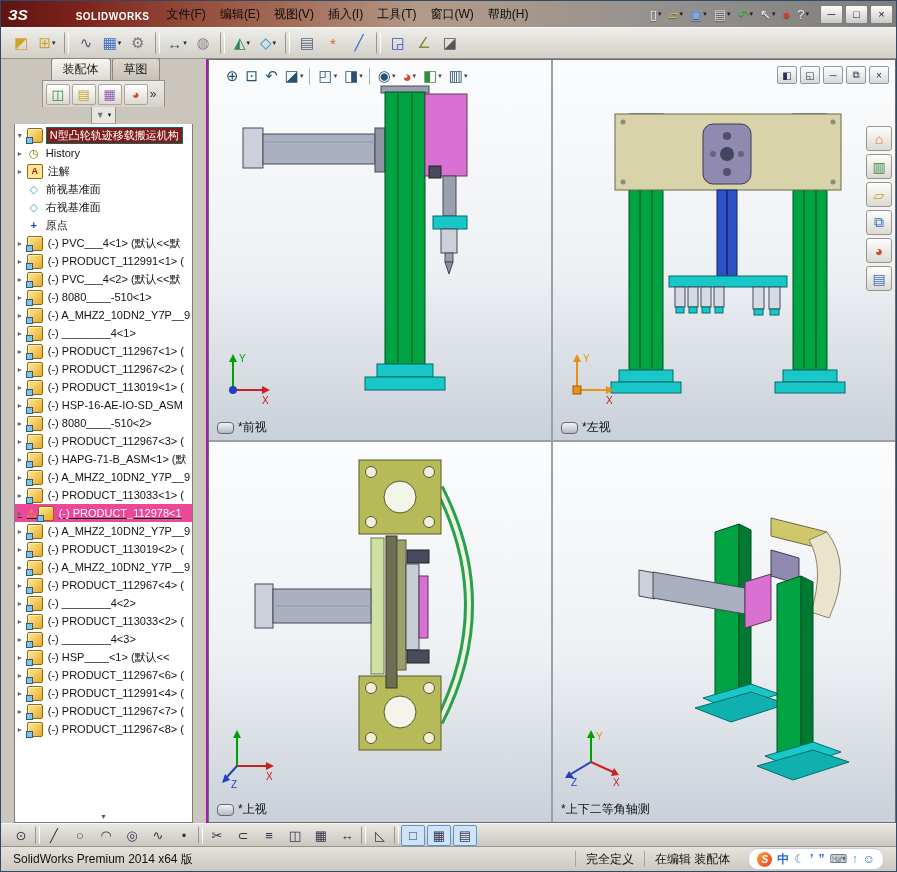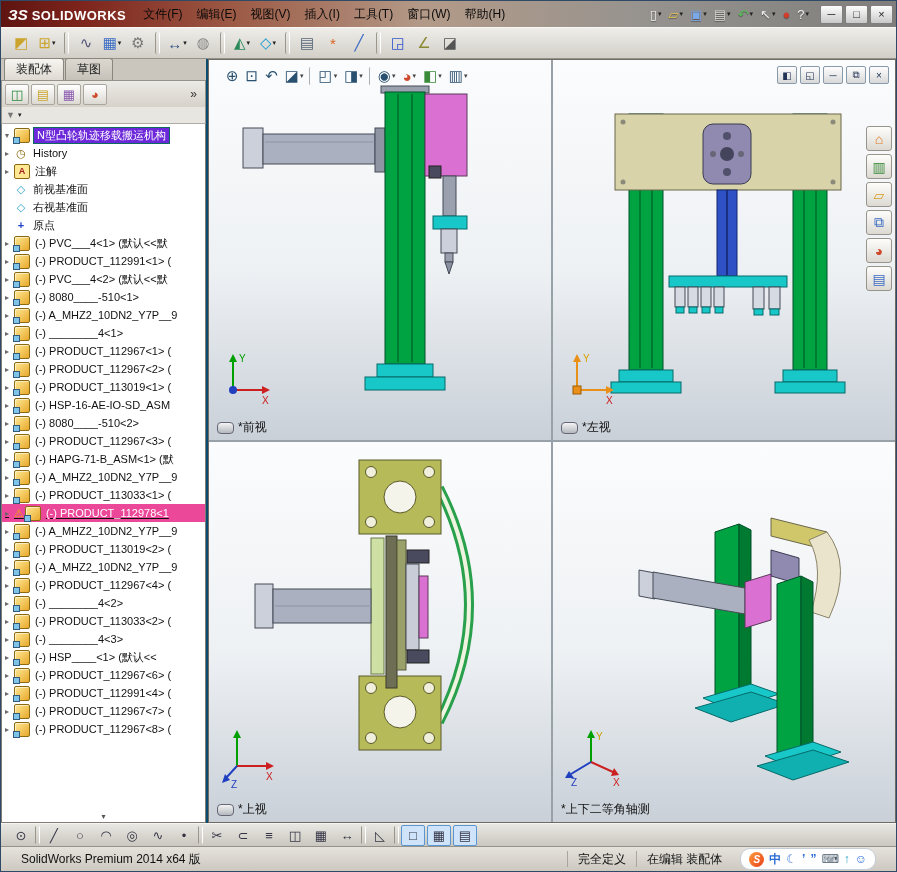--- a/index.html
+++ b/index.html
@@ -4,21 +4,21 @@
 <style>
   html,body{margin:0;padding:0;}
   body{width:897px;height:872px;overflow:hidden;font-family:"Liberation Sans","DejaVu Sans",sans-serif;background:#222;}
   .window{width:897px;height:872px;box-sizing:border-box;border:1px solid #2e4a66;display:flex;flex-direction:column;background:#cfccc4;font-size:12px;color:#111;user-select:none;}
 
   
   .titlebar{height:26px;flex:none;display:flex;align-items:center;padding:0 3px;
     background:linear-gradient(90deg,#5e1410 0%,#7d241c 9%,#9c5a45 26%,#b39a88 47%,#96938f 72%,#7f7e7c 100%);}
   .logo{display:flex;align-items:baseline;gap:4px;padding:0 10px 0 4px;color:#fff;font-weight:bold;}
   .logo .logo-3s{font-size:15px;font-style:italic;}
-  .logo .brand{font-size:13px;letter-spacing:.5px;}
+  .logo .brand{font-size:10px;letter-spacing:.5px;margin-left:44px;}
   .menus{display:flex;height:100%;align-items:center;}
   .menu-item{padding:0 7px;font-size:12px;color:#0a0a0a;}
   .quick{display:flex;align-items:center;margin-left:auto;gap:1px;}
   .q-icon{display:flex;align-items:center;height:20px;padding:0 3px;border-radius:2px;}
   .q-icon .g{font-size:13px;color:#eee;text-shadow:0 1px 1px #0006;}
   .dd::before{content:"▾";}
   .dd{display:none;font-size:7px;color:#222;margin-left:1px;}
   .caret > .dd{display:inline;}
   .winbtns{display:flex;gap:2px;margin-left:8px;}
   .winbtn{width:21px;height:17px;display:flex;align-items:center;justify-content:center;font-size:11px;
@@ -28,21 +28,21 @@
   .toolbar{height:30px;flex:none;display:flex;align-items:center;padding:0 8px;gap:2px;
     background:linear-gradient(#efede9,#d2cfc8);border-top:1px solid #f8f7f4;border-bottom:1px solid #979289;}
   .tb-icon{width:24px;height:24px;display:flex;align-items:center;justify-content:center;border-radius:2px;}
   .tb-icon .g{font-size:15px;color:#445;}
   .tb-icon.sep{width:3px;height:22px;border-left:1px solid #9a968e;border-right:1px solid #fff;margin:0 3px;}
 
   
   .main{flex:1;display:flex;min-height:0;}
 
   
-  .left{width:205px;flex:none;display:flex;flex-direction:column;border-right:2px solid #0c4a6e;background:#cac6be;}
+  .left{width:205px;flex:none;display:flex;flex-direction:column;border-right:2px solid #a21caf;background:#cac6be;align-items:center;}
   .cmdtabs{height:21px;flex:none;display:flex;align-items:flex-end;padding-left:3px;gap:1px;}
   .cmdtab{padding:2px 11px 2px;font-size:12px;border:1px solid #8a867e;border-bottom:none;border-radius:3px 3px 0 0;
     background:linear-gradient(#dcd8d0,#c6c2ba);color:#222;}
   .cmdtab.active{background:linear-gradient(#f7f5f1,#dedad2);}
   .pane-icons{height:24px;flex:none;display:flex;align-items:center;gap:2px;padding:1px 3px;
     background:linear-gradient(#eceae5,#d6d2ca);border:1px solid #979289;border-bottom:none;}
   .pane-icon{width:22px;height:19px;display:flex;align-items:center;justify-content:center;
     border:1px solid #aaa69d;border-radius:2px;background:linear-gradient(#ffffff,#dcd9d2);}
   .pane-icon .g{font-size:13px;}
   .pane-expand{margin-left:auto;font-size:12px;color:#333;padding-right:5px;}
@@ -64,21 +64,21 @@
   .tico-asm::after{content:"";position:absolute;left:-2px;bottom:-2px;width:5px;height:5px;background:#7ec4e8;border:1px solid #335a7a;}
   .tico-history::before{content:"◷";color:#8a6a10;}
   .tico-sensor::before{content:"◎";color:#556;}
   .tico-annotation{background:#ffe894;border:1px solid #8a6a10;border-radius:2px;}
   .tico-annotation::before{content:"A";font-size:9px;font-weight:bold;color:#a02020;}
   .tico-plane::before{content:"◇";color:#2aa1c4;}
   .tico-origin::before{content:"+";color:#2244cc;font-weight:bold;}
   .tree-label{padding:0 2px;color:#111;}
   .tree-row.selected{background:#ec4899;text-decoration:underline;}
   .tree-row.selected .tree-label{color:#fff;}
-  .tree-root .tree-label{background:#6d28d9;color:#fff;border:1px solid #0b6b5d;padding:0 3px;}
+  .tree-root .tree-label{background:#7f1d1d;color:#fff;border:1px solid #0b6b5d;padding:0 3px;}
   .tree-more{position:absolute;bottom:0;left:0;right:0;height:10px;display:flex;justify-content:center;font-size:8px;color:#555;background:#fff;}
 
   
   .graphics{flex:1;position:relative;min-width:0;background:#fff;border:1px solid #6f6c65;}
   .vp{position:absolute;overflow:hidden;background:linear-gradient(180deg,#fbfcfd 0%,#eef1f4 55%,#c9d0d8 100%);}
   .vp1{left:0;top:0;width:calc(50% - 1px);height:calc(50% - 1px);border-right:2px solid #98a0a8;border-bottom:2px solid #98a0a8;}
   .vp2{left:calc(50% + 1px);top:0;right:0;height:calc(50% - 1px);border-bottom:2px solid #98a0a8;}
   .vp3{left:0;top:calc(50% + 1px);width:calc(50% - 1px);bottom:0;border-right:2px solid #98a0a8;}
   .vp4{left:calc(50% + 1px);top:calc(50% + 1px);right:0;bottom:0;}
   .machine{position:absolute;}
@@ -106,21 +106,21 @@
   
   .sketchbar{height:22px;flex:none;display:flex;align-items:center;padding:0 8px;gap:2px;
     background:linear-gradient(#e9e7e2,#cac7c0);border-top:1px solid #f6f5f2;}
   .sk-icon{width:22px;height:19px;display:flex;align-items:center;justify-content:center;border:1px solid transparent;border-radius:2px;}
   .sk-icon .g{font-size:13px;color:#334;}
   .sk-icon.active{background:#cfe4fa;border:1px solid #5a96d0;}
   .sk-icon.sep{width:3px;height:16px;border-left:1px solid #9a968e;border-right:1px solid #fff;border-radius:0;}
 
   
   .statusbar{height:24px;flex:none;display:flex;align-items:center;background:linear-gradient(#e5e2dc,#cdc9c1);
-    border-top:1px solid #979289;padding:0 20px;font-size:12px;color:#111;}
+    border-top:1px solid #979289;padding:0 12px;font-size:12px;color:#111;}
   .sb-right{margin-left:auto;display:flex;align-items:center;height:100%;}
   .sb-cell{padding:0 10px;border-left:1px solid #aaa69e;height:70%;display:flex;align-items:center;}
   .tray{display:flex;align-items:center;gap:5px;background:#fff;border:1px solid #c4cdd6;border-radius:10px;
     padding:1px 8px;margin-left:8px;height:18px;}
   .tray-icon{display:flex;align-items:center;justify-content:center;}
   .tray-icon .g{font-size:12px;font-weight:bold;}
   .tray [data-name="sogou-icon"]{width:15px;height:15px;border-radius:50%;background:linear-gradient(135deg,#ff9d3c,#e8401c);}
   .tray [data-name="sogou-icon"] .g{font-size:10px;font-style:italic;}
 </style>
 </head>

